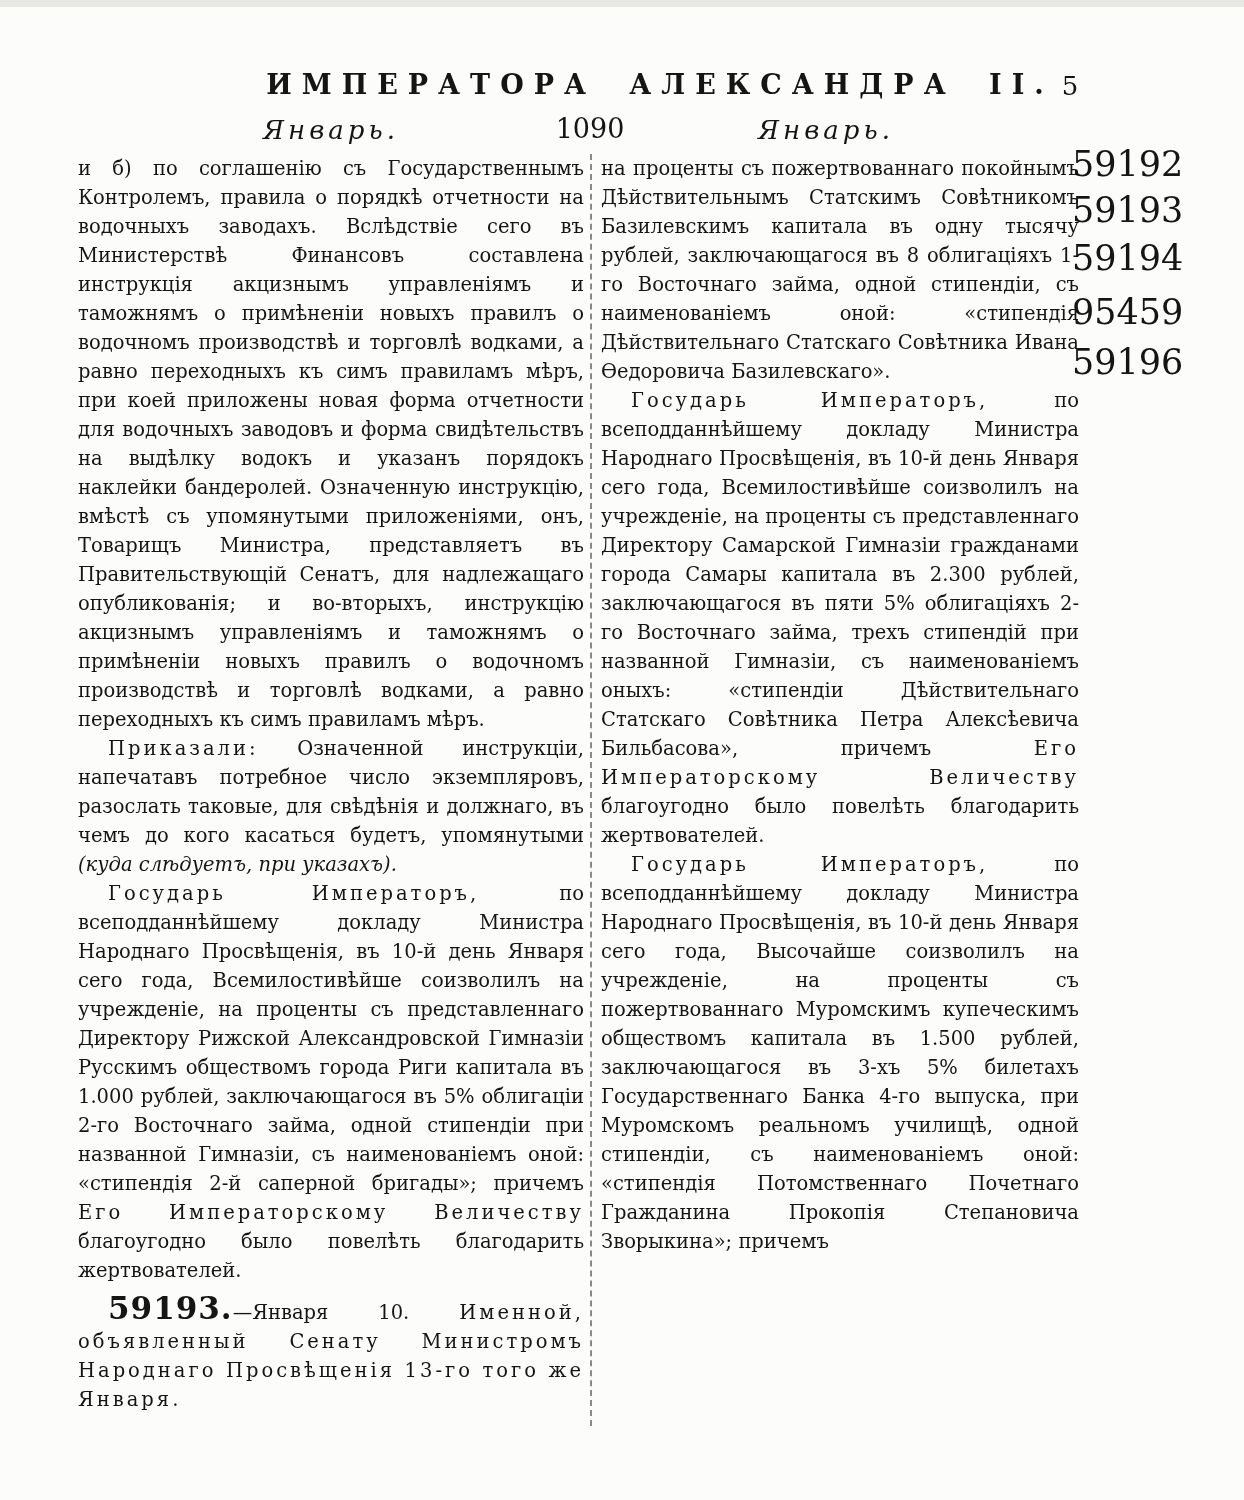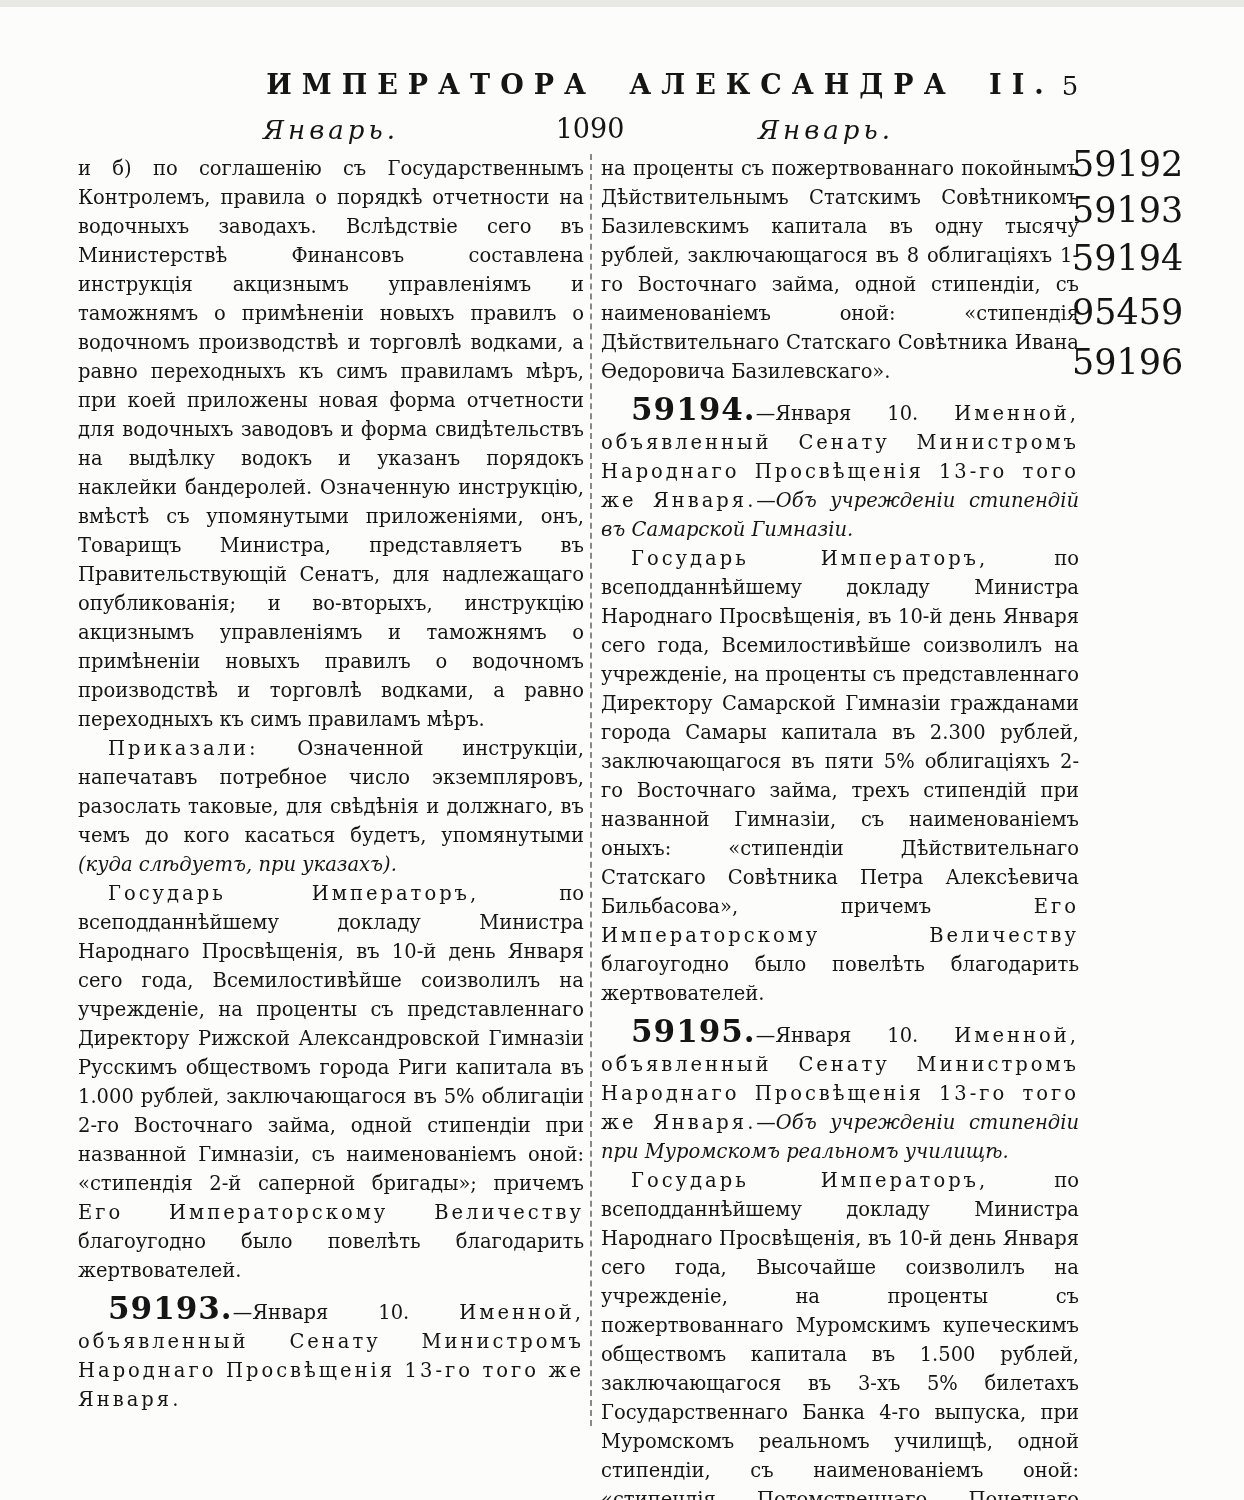--- a/index.html
+++ b/index.html
@@ -124,25 +124,23 @@
 
     <p class="indent"><span class="sp">Государь Императоръ</span><span>, по всеподданнѣйшему докладу Министра Народнаго Просвѣщенія, въ 10-й день Января сего года, Всемилостивѣйше соизволилъ на учрежденіе, на проценты съ представленнаго Директору Рижской Александровской Гимназіи Русскимъ обществомъ города Риги капитала въ 1.000 рублей, заключающагося въ 5% облигаціи 2-го Восточнаго займа, одной стипендіи при названной Гимназіи, съ наименованіемъ оной: «стипендія 2-й саперной бригады»; причемъ </span><span class="sp">Его Императорскому Величеству</span><span> благоугодно было повелѣть благодарить жертвователей.</span></p>
 
     <p class="entry"><span class="num">59193.</span><span>—Января 10. </span><span class="sp">Именной, объявленный Сенату Министромъ Народнаго Просвѣщенія 13-го того же Января.</span></p>
 
   </div>
 
   <div class="col col-right">
     <p><span>на проценты съ пожертвованнаго покойнымъ Дѣйствительнымъ Статскимъ Совѣтникомъ Базилевскимъ капитала въ одну тысячу рублей, заключающагося въ 8 облигаціяхъ 1-го Восточнаго займа, одной стипендіи, съ наименованіемъ оной: «стипендія Дѣйствительнаго Статскаго Совѣтника Ивана Ѳедоровича Базилевскаго».</span></p>
 
-    <p class="entry"><span class="num">59194.</span><span>—Января 10. </span><span class="sp">Именной, объявленный Сенату Министромъ Народнаго Просвѣщенія 13-го того же Января.</span><span>—</span><span class="it">Объ учрежденіи стипендій въ Самарской Гимназіи.</span></p>
 
     <p class="indent"><span class="sp">Государь Императоръ</span><span>, по всеподданнѣйшему докладу Министра Народнаго Просвѣщенія, въ 10-й день Января сего года, Всемилостивѣйше соизволилъ на учрежденіе, на проценты съ представленнаго Директору Самарской Гимназіи гражданами города Самары капитала въ 2.300 рублей, заключающагося въ пяти 5% облигаціяхъ 2-го Восточнаго займа, трехъ стипендій при названной Гимназіи, съ наименованіемъ оныхъ: «стипендіи Дѣйствительнаго Статскаго Совѣтника Петра Алексѣевича Бильбасова», причемъ </span><span class="sp">Его Императорскому Величеству</span><span> благоугодно было повелѣть благодарить жертвователей.</span></p>
 
-    <p class="entry"><span class="num">59195.</span><span>—Января 10. </span><span class="sp">Именной, объявленный Сенату Министромъ Народнаго Просвѣщенія 13-го того же Января.</span><span>—</span><span class="it">Объ учрежденіи стипендіи при Муромскомъ реальномъ училищѣ.</span></p>
 
     <p class="indent"><span class="sp">Государь Императоръ</span><span>, по всеподданнѣйшему докладу Министра Народнаго Просвѣщенія, въ 10-й день Января сего года, Высочайше соизволилъ на учрежденіе, на проценты съ пожертвованнаго Муромскимъ купеческимъ обществомъ капитала въ 1.500 рублей, заключающагося въ 3-хъ 5% билетахъ Государственнаго Банка 4-го выпуска, при Муромскомъ реальномъ училищѣ, одной стипендіи, съ наименованіемъ оной: «стипендія Потомственнаго Почетнаго Гражданина Прокопія Степановича Зворыкина»; причемъ </span></p>
 
   </div>
 
   <div class="margin-nums">
     <div class="mn-0">59192</div>
     <div class="mn-1">59193</div>
     <div class="mn-2">59194</div>
     <div class="mn-3">95459</div>

